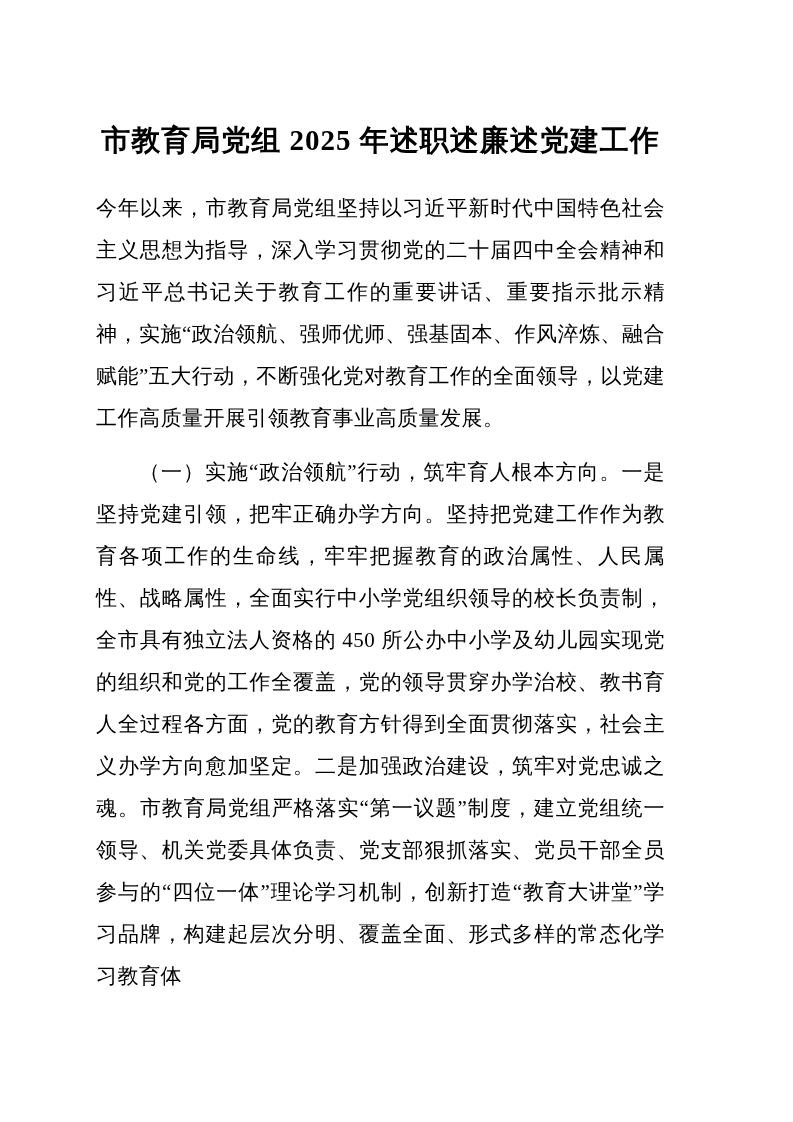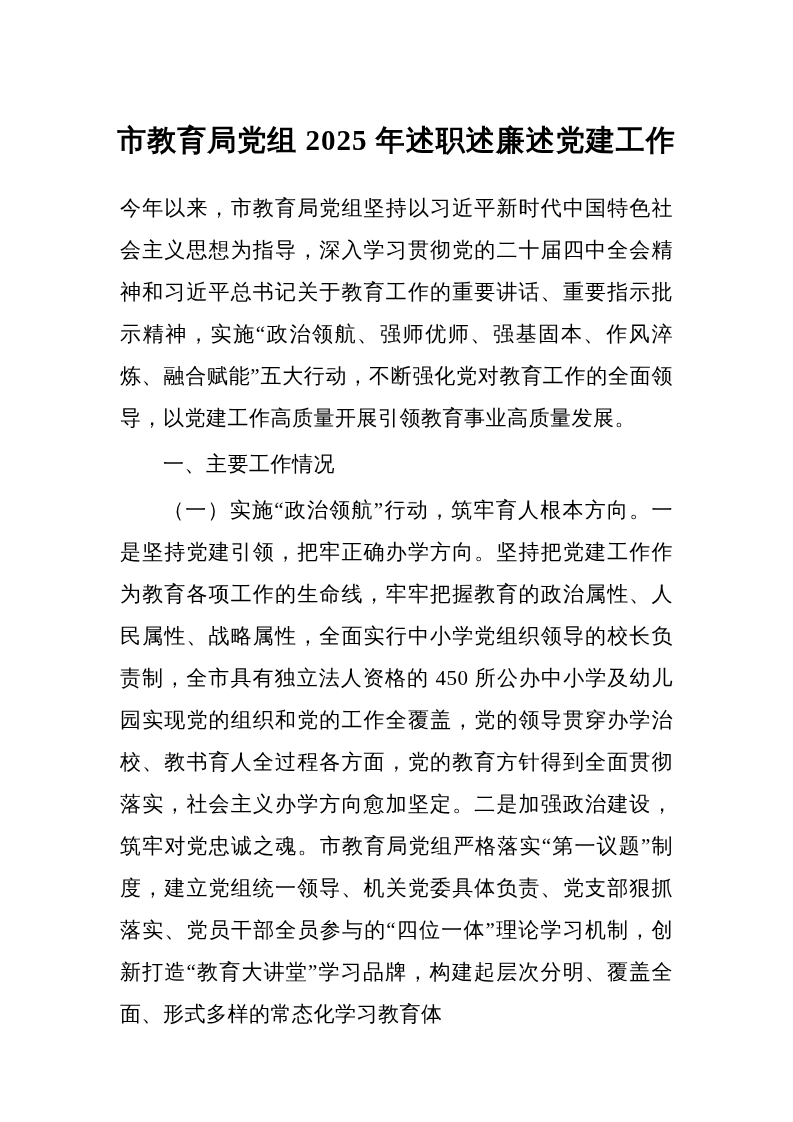--- a/index.html
+++ b/index.html
@@ -11,56 +11,55 @@
     position: relative;
     width: 793px;
     height: 1122px;
     background: #ffffff;
     overflow: hidden;
     font-family: "Liberation Serif", "DejaVu Serif", serif;
     color: #000000;
     box-sizing: border-box;
   }
   .content {
-    padding: 0 116px 0 116px;
+    padding: 0 116px 0 84px;
   }
   .doc-title {
     margin-top: 113px;
     font-size: 29px;
     font-weight: bold;
     line-height: 55px;
     text-align: center;
     letter-spacing: 1px;
   }
   .doc-title .title-line {
     display: block;
   }
   .doc-body {
     margin-top: 17px;
     font-size: 21px;
     line-height: 42px;
   }
   .doc-body p {
-    margin: 4px;
+    margin: 12px;
     text-align: justify;
     text-justify: inter-ideograph;
     word-break: break-all;
     letter-spacing: 0.5px;
   }
   .doc-body p.indent {
     text-indent: 43px;
   }
 </style>
 </head>
 <body>
 
 <div class="page">
   <div class="content">
     <h1 class="doc-title">
       <span class="title-line">市教育局党组 2025 年述职述廉述党建工作</span>
     </h1>
     <div class="doc-body">
         <p>今年以来，市教育局党组坚持以习近平新时代中国特色社会主义思想为指导，深入学习贯彻党的二十届四中全会精神和习近平总书记关于教育工作的重要讲话、重要指示批示精神，实施“政治领航、强师优师、强基固本、作风淬炼、融合赋能”五大行动，不断强化党对教育工作的全面领导，以党建工作高质量开展引领教育事业高质量发展。</p>
-        <p class="indent">一、主要工作情况</p>
         <p class="indent">（一）实施“政治领航”行动，筑牢育人根本方向。一是坚持党建引领，把牢正确办学方向。坚持把党建工作作为教育各项工作的生命线，牢牢把握教育的政治属性、人民属性、战略属性，全面实行中小学党组织领导的校长负责制，全市具有独立法人资格的 450 所公办中小学及幼儿园实现党的组织和党的工作全覆盖，党的领导贯穿办学治校、教书育人全过程各方面，党的教育方针得到全面贯彻落实，社会主义办学方向愈加坚定。二是加强政治建设，筑牢对党忠诚之魂。市教育局党组严格落实“第一议题”制度，建立党组统一领导、机关党委具体负责、党支部狠抓落实、党员干部全员参与的“四位一体”理论学习机制，创新打造“教育大讲堂”学习品牌，构建起层次分明、覆盖全面、形式多样的常态化学习教育体</p>
       </div>
   </div>
 </div>
 
 </body></html>

